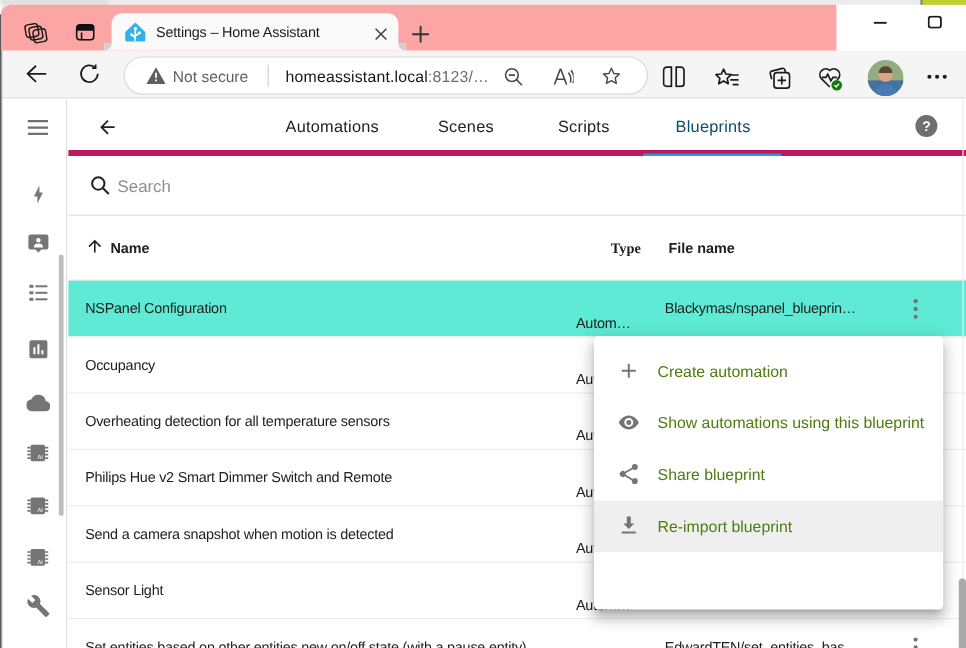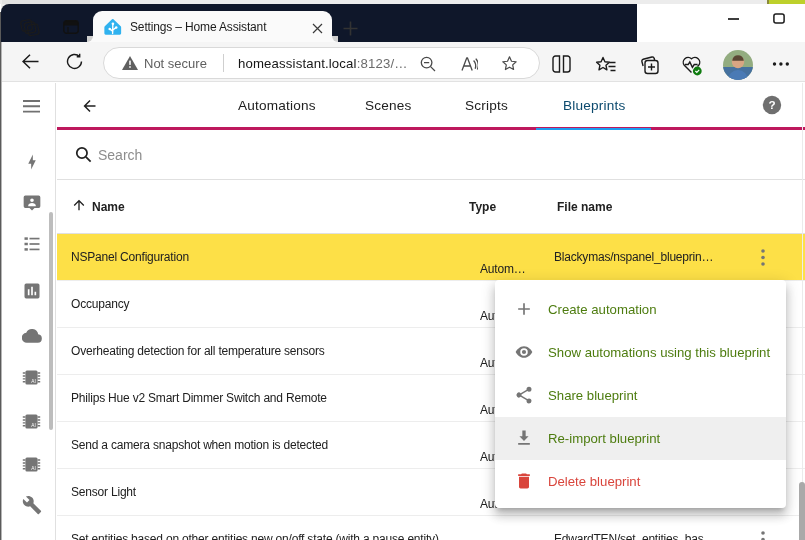--- a/index.html
+++ b/index.html
@@ -9,21 +9,21 @@
 
 
 #desktop { left:0; top:0; width:805px; height:4px; background:#ececec; }
 #desktop .green { position:absolute; left:769px; top:0; width:36px; height:4px; background:#bdd02b; }
 #desktop .dk { position:absolute; left:767px; top:0; width:2px; height:4px; background:#8a8a3a; }
 
 
 #winborder { left:0; top:12px; width:2px; height:528px; background:#b5b5b5; border-left:1px solid #5a5a5a; }
 
 
-#tabstrip { left:1px; top:4px; width:636px; height:37.5px; background:#0f172a; border-top-left-radius:8px; z-index:1; }
+#tabstrip { left:1px; top:4px; width:696px; height:37.5px; background:#fca5a5; border-top-left-radius:8px; z-index:1; }
 #tabstrip svg { position:absolute; }
 #tab { position:absolute; left:92px; top:6.5px; width:239px; height:31px; background:#fafafa; border-radius:9px 9px 0 0; }
 #tab .title { position:absolute; left:37px; top:9px; font-size:12px; color:#1b1b1b; letter-spacing:-0.15px; white-space:nowrap; }
 
 
 #toolbar { left:1px; top:41.5px; width:804px; height:40px; background:#f5f5f5; border-bottom:1px solid #e2e2e2; }
 #toolbar svg { position:absolute; }
 #pill { position:absolute; left:102px; top:5.5px; width:437px; height:32px; background:#fff; border:1px solid #d9d9d9; border-radius:16px; }
 #pill .ns { position:absolute; left:40px; top:8px; font-size:13px; color:#5f5f5f; }
 #pill .sep { position:absolute; left:119px; top:6px; width:1px; height:18px; background:#cfcfcf; }
@@ -33,31 +33,31 @@
 
 #page { left:2px; top:83px; width:803px; height:457px; background:#fff; }
 
 
 #sidebar { position:absolute; left:0; top:0; width:54px; height:457px; background:#fff; border-right:1px solid #e0e0e0; }
 #sidebar svg { position:absolute; left:20px; }
 #sidebar .sbthumb { position:absolute; left:47px; top:129px; width:4px; height:218px; background:#bdbdbd; border-radius:2px; }
 
 
 #content { position:absolute; left:55px; top:0; width:748px; height:457px; }
-#hatabs { position:absolute; left:0; top:0; width:748px; height:47px; border-bottom:3px solid #be185d; }
+#hatabs { position:absolute; left:0; top:0; width:748px; height:47px; border-bottom:5px solid #be185d; }
 .hatab { position:absolute; top:0; height:47px; line-height:45px; font-size:13.6px; color:#212121; letter-spacing:0.2px; }
 .hatab.active { color:#0c4a6e; }
 #blueline { position:absolute; left:479px; top:45px; width:115px; height:2px; background:#1e9bf0; }
 
 #searchrow { position:absolute; left:0; top:47px; width:780px; height:50px; border-bottom:1px solid #e0e0e0; }
 #searchrow .ph { position:absolute; left:41px; top:17px; font-size:14px; color:#8d8d8d; }
 
 #thead { position:absolute; left:0; top:97px; width:748px; height:54px; border-bottom:1px solid #e0e0e0; font-size:12px; font-weight:bold; color:#212121; }
 #thead .name { position:absolute; left:35px; top:20px; }
-#thead .type { position:absolute; left:412px; top:20px; }
+#thead .type { position:absolute; left:452px; top:20px;font-family:Liberation Serif, serif; }
 #thead .file { position:absolute; left:500px; top:20px; }
 
 .row { position:absolute; left:0; width:748px; height:47px; border-bottom:1px solid #ededed; font-size:12px; letter-spacing:-0.2px; color:#212121; }
 .row .nm { position:absolute; left:14px; top:16px; white-space:nowrap; }
 .row .tp { position:absolute; left:423px; top:16px;margin-top:12px; }
 .row .fl { position:absolute; left:497px; top:16px; white-space:nowrap; }
 .row .dots { position:absolute; left:704px; top:15px; }
 
 
 #pagescroll { position:absolute; left:742px; top:399px; width:6px; height:58px; background:#a9a9a9; border-radius:3px 3px 0 0; }
@@ -296,21 +296,21 @@
       <span class="ph">Search</span>
     </div>
     <div id="thead">
       <svg style="position:absolute; left:14px; top:17px;" width="16" height="16" viewBox="0 0 24 24" fill="#212121">
         <path d="M13 20 h-2 V8 l-5.5 5.5 -1.4-1.4 L12 4.2 l7.9 7.9 -1.4 1.4 L13 8 z"></path>
       </svg>
       <span class="name">Name</span>
         <span class="type">Type</span>
         <span class="file">File name</span>
     </div>
-    <div class="row" style="top:151px; background:#fde047;">
+    <div class="row" style="top:151px; background:#5eead4;">
       <span class="nm">NSPanel Configuration</span>
         <span class="tp">Autom…</span>
         <span class="fl">Blackymas/nspanel_blueprin…</span>
       <svg class="dots" width="4" height="17" viewBox="0 0 4 17" fill="#757575">
           <circle cx="2" cy="2" r="1.8"></circle>
           <circle cx="2" cy="8.5" r="1.8"></circle>
           <circle cx="2" cy="15" r="1.8"></circle>
         </svg>
     </div>
     <div class="row" style="top:198px;">
@@ -361,24 +361,18 @@
             <path d="M18 16.1 c-0.8 0-1.5 0.3-2 0.8 L8.9 12.7 c0.1-0.2 0.1-0.5 0.1-0.7 s0-0.5-0.1-0.7 L16 7.2 c0.5 0.5 1.2 0.8 2 0.8 a3 3 0 1 0 -3-3 c0 0.2 0 0.5 0.1 0.7 L8 9.8 a3 3 0 1 0 0 4.4 l7.1 4.2 c-0.1 0.2-0.1 0.4-0.1 0.6 a3 3 0 1 0 3-2.9 z"></path>
           </svg>
         <span class="txt">Share blueprint</span>
       </div>
       <div class="mi hl" style="top:137px;">
         <svg width="20" height="20" viewBox="0 0 24 24" fill="#757575">
             <path d="M12 15.5 L6.5 10 h3.5 V3 h4 v7 h3.5 z M5 18 h14 v2 H5 z"></path>
           </svg>
         <span class="txt">Re-import blueprint</span>
       </div>
-      <div class="mi del" style="top:180px;">
-        <svg width="20" height="20" viewBox="0 0 24 24" fill="#d9453c">
-            <path d="M6 19 c0 1.1 0.9 2 2 2 h8 c1.1 0 2-0.9 2-2 V7 H6 z M19 4 h-3.5 l-1-1 h-5 l-1 1 H5 v2 h14 z"></path>
-          </svg>
-        <span class="txt">Delete blueprint</span>
-      </div>
     </div>
     <div style="position:absolute; left:744.5px; top:0; width:1px; height:457px; background:#ebebeb;"></div>
     <div id="pagescroll"></div>
   </div>
 </div>
 <div class="abs" id="winborder"></div>
 
 </body></html>

